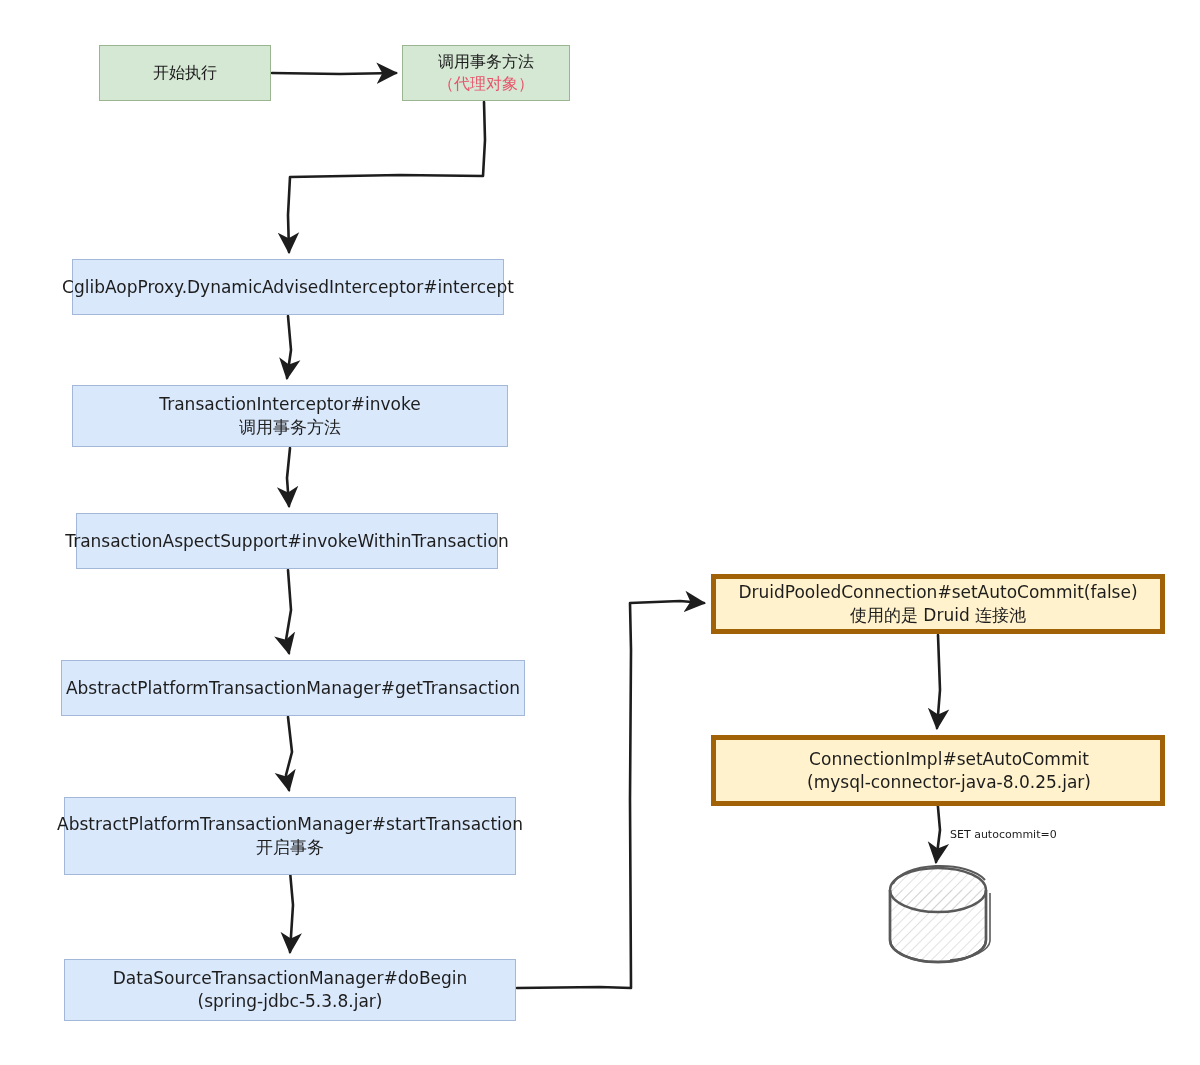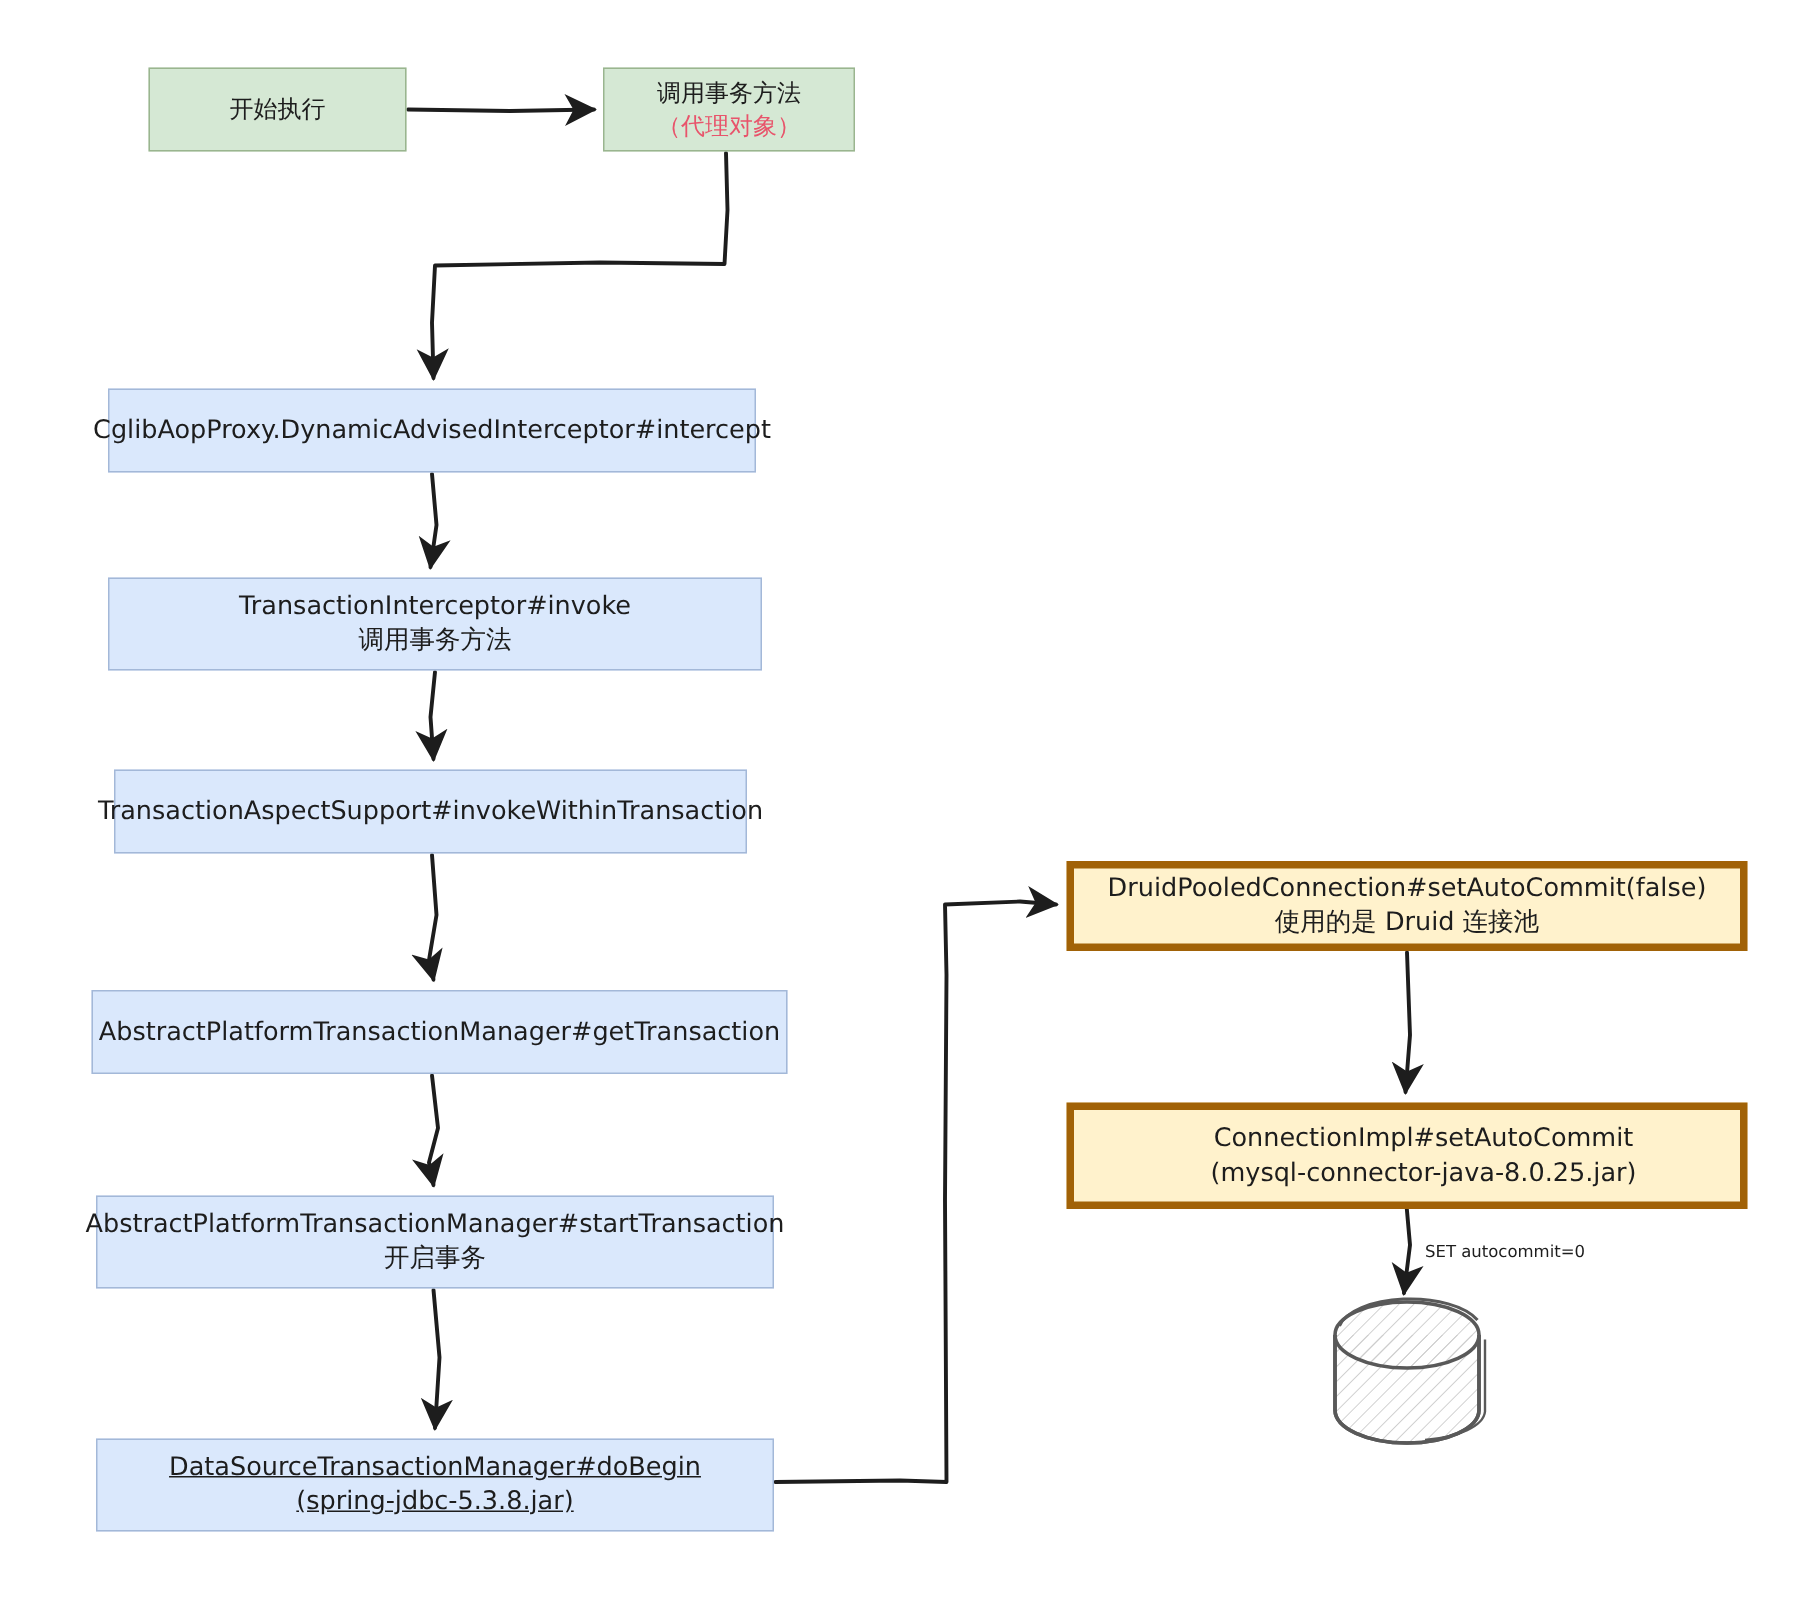--- a/index.html
+++ b/index.html
@@ -120,26 +120,26 @@
 </div>
 
 <div class="node blue" style="left:76px; top:513px; width:422px; height:56px;">
   <span>TransactionAspectSupport#invokeWithinTransaction</span>
 </div>
 
 <div class="node blue" style="left:61px; top:660px; width:464px; height:56px;">
   <span>AbstractPlatformTransactionManager#getTransaction</span>
 </div>
 
-<div class="node blue" style="left:64px; top:797px; width:452px; height:62px;">
+<div class="node blue" style="left:64px; top:797px; width:452px; height:78px;">
   <span>AbstractPlatformTransactionManager#startTransaction</span>
   <span class="line2">开启事务</span>
 </div>
 
-<div class="node blue" style="left:64px; top:959px; width:452px; height:62px;text-decoration:underline;">
+<div class="node blue" style="left:64px; top:959px; width:452px; height:62px;">
   <span>DataSourceTransactionManager#doBegin</span>
   <span class="line2">(spring-jdbc-5.3.8.jar)</span>
 </div>
 
 <div class="node yellow" style="left:711px; top:574px; width:454px; height:60px;">
   <span>DruidPooledConnection#setAutoCommit(false)</span>
   <span class="line2">使用的是 Druid 连接池</span>
 </div>
 
 <div class="node yellow" style="left:711px; top:735px; width:454px; height:71px;padding-left:22px;">

